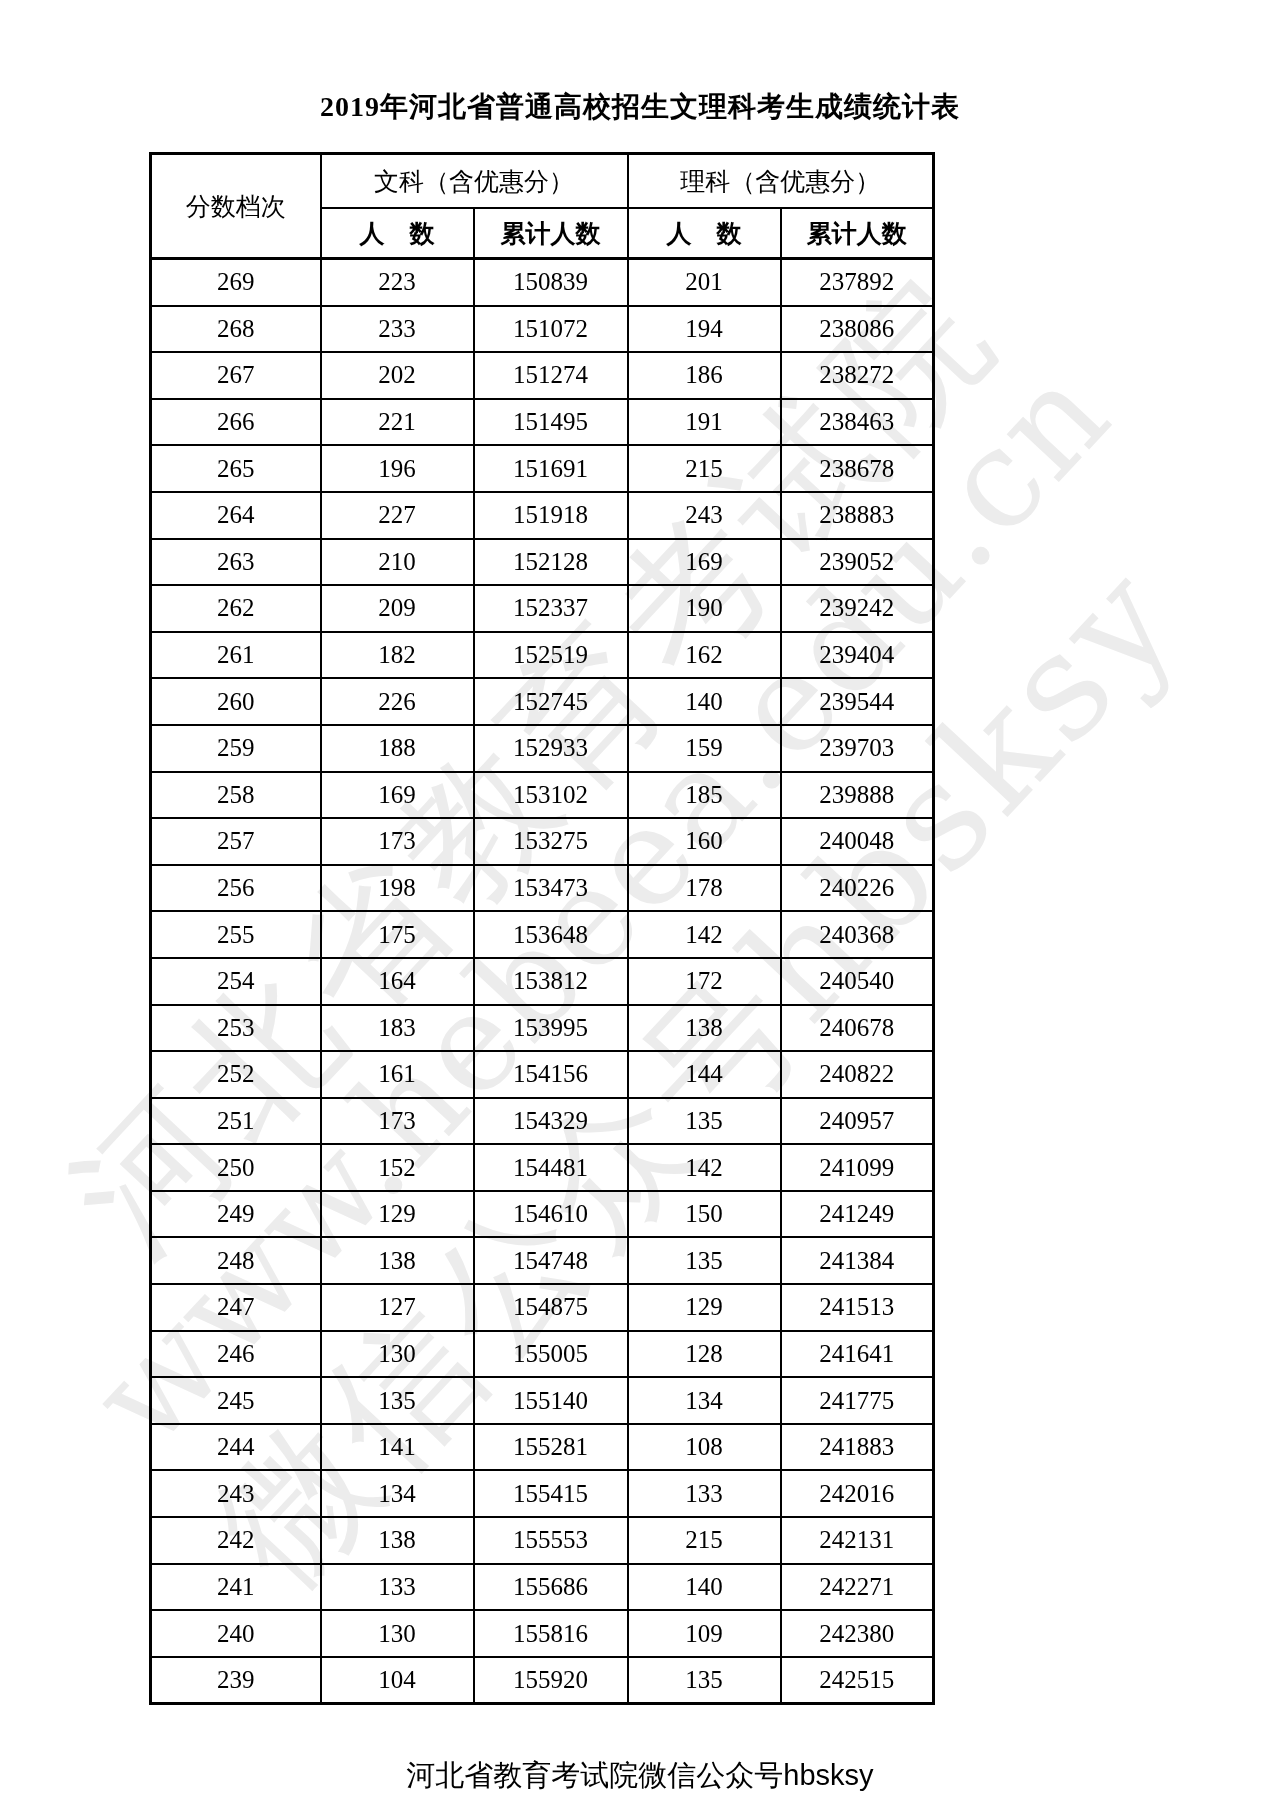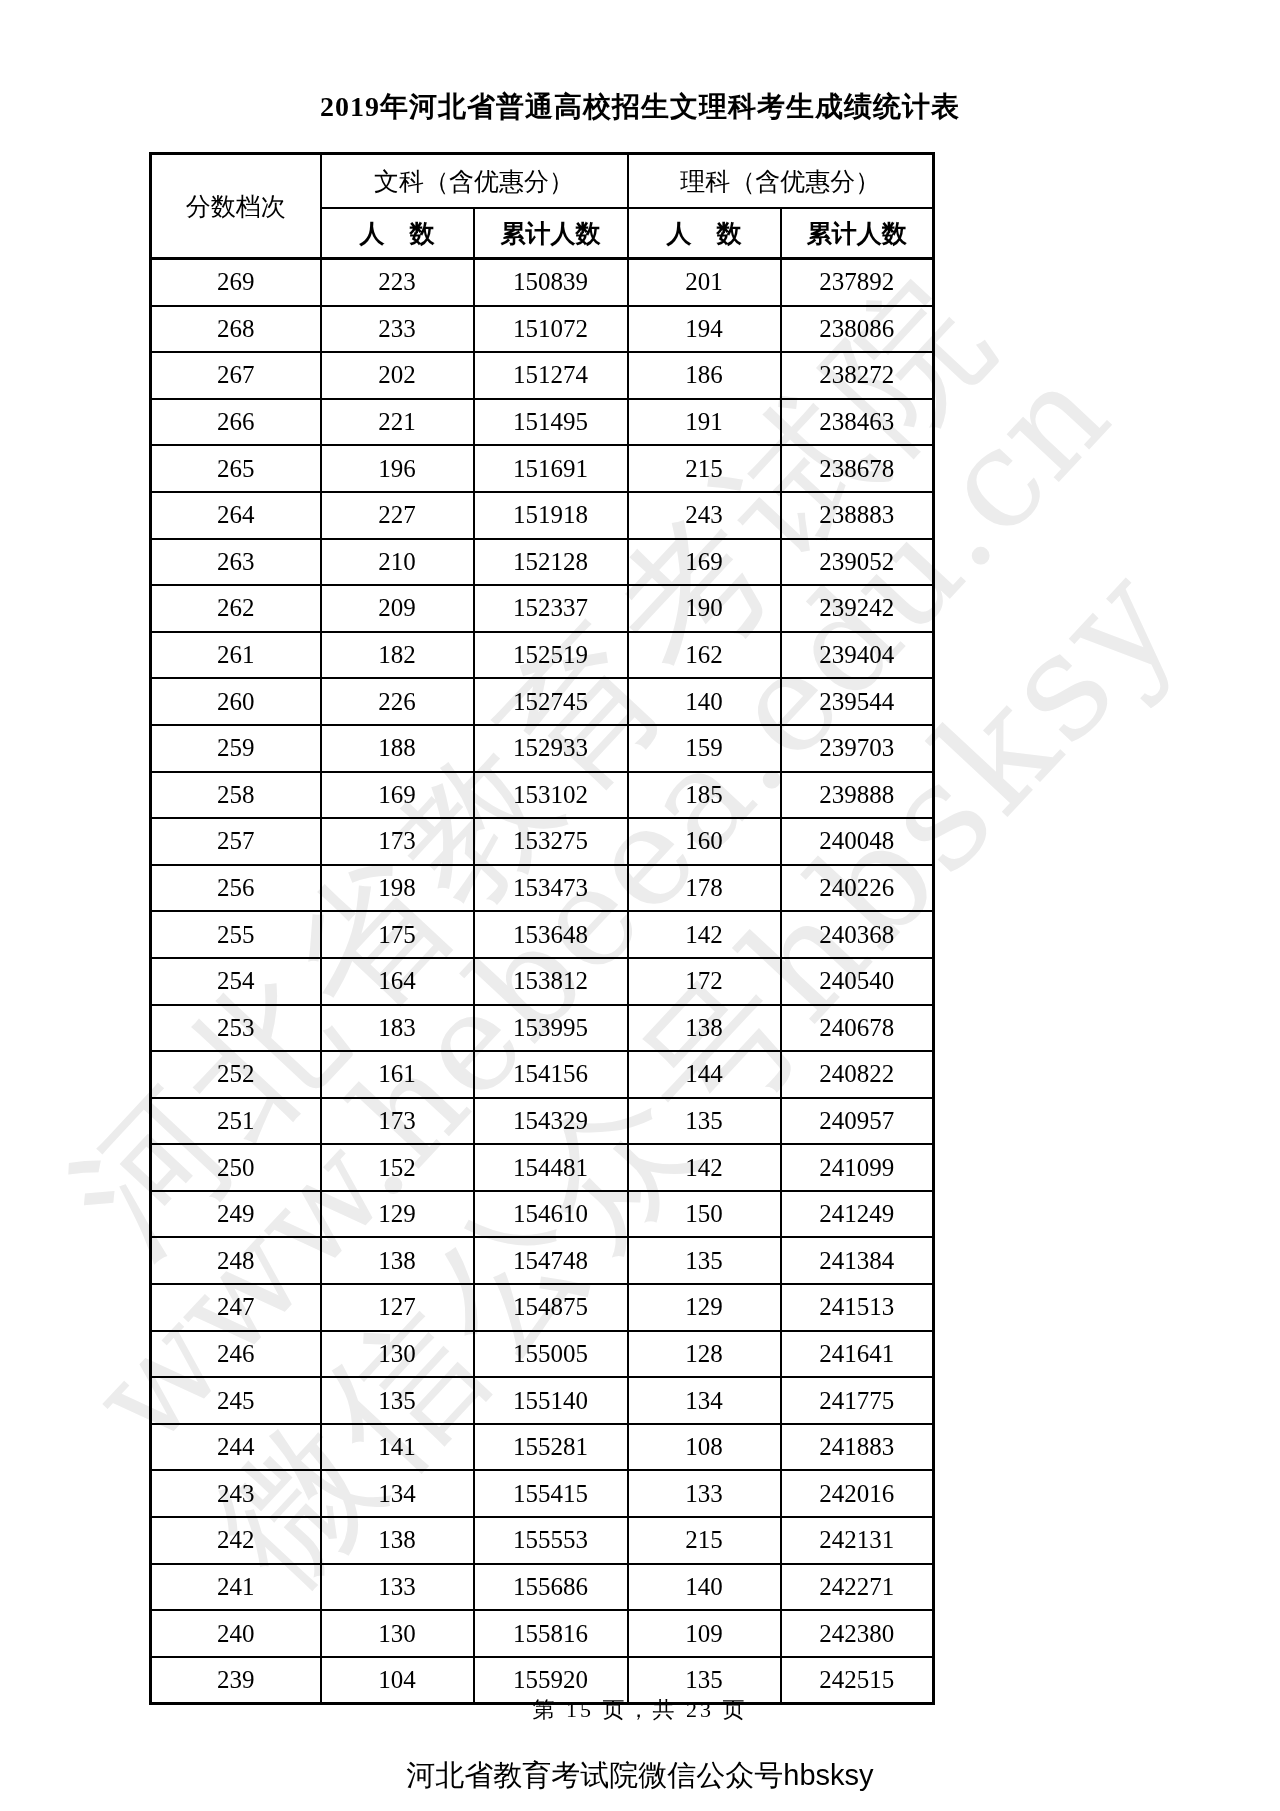--- a/index.html
+++ b/index.html
@@ -318,18 +318,17 @@
           <tr>
             <td>239</td>
             <td>104</td>
             <td>155920</td>
             <td>135</td>
             <td>242515</td>
           </tr>
         </tbody>
     </table>
 
-    <div class="page-number">第 15 页，共 23 页</div>
 
     <div class="footer-account">河北省教育考试院微信公众号hbsksy</div>
 
   </div>
 </div>
 
 </body></html>

